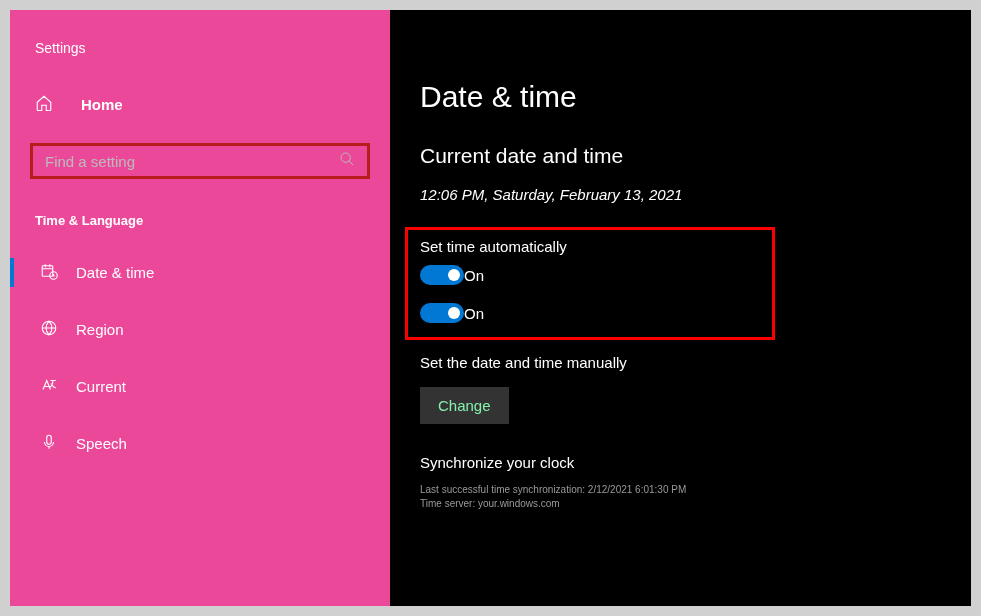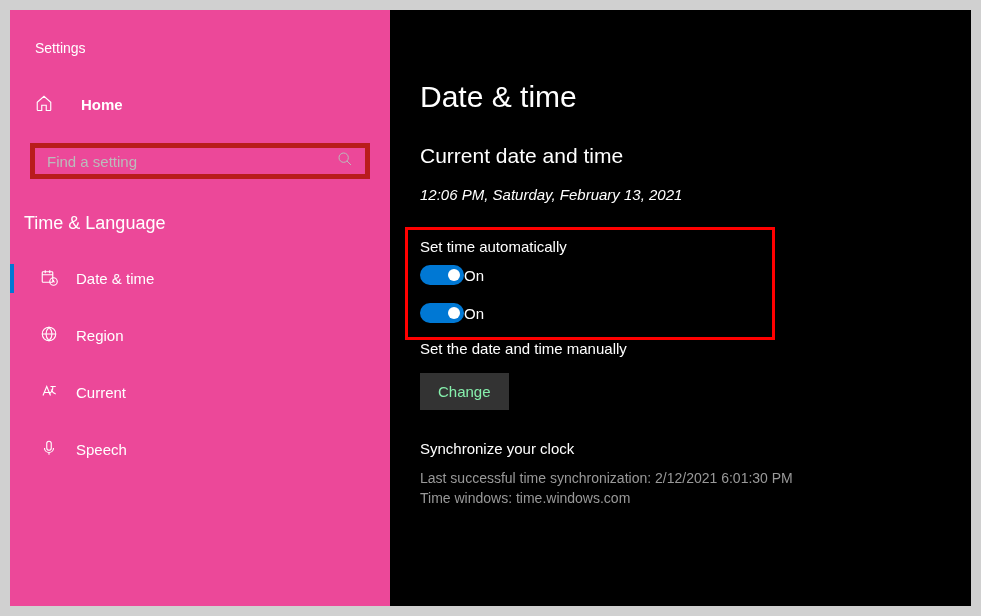--- a/index.html
+++ b/index.html
@@ -38,41 +38,41 @@
       align-items: center;
       gap: 28px;
       padding: 18px 25px;
       font-size: 15px;
       cursor: pointer;
       font-weight: bold;
     }
     .home-row svg { width: 18px; height: 18px; }
     .search-box {
       margin: 10px 20px 24px 20px;
-      border: 5px solid #b91c1c;
+      border: 3px solid #b91c1c;
       height: 36px;
       display: flex;
       align-items: center;
       padding: 0 12px;
       justify-content: space-between;
     }
     .search-box input {
       background: transparent;
       border: none;
       color: #fff;
       font-size: 15px;
       outline: none;
       width: 90%;
     }
     .search-box input::placeholder { color: #bbb; }
     .search-box svg { width: 16px; height: 16px; }
     .section-header {
-      font-size: 18px;
-      font-weight: 400;
-      padding: 10px 25px 20px 14px;
+      font-size: 13px;
+      font-weight: 700;
+      padding: 10px 25px 20px 25px;
     }
     .nav-item {
       display: flex;
       align-items: center;
       gap: 18px;
       padding: 14px 25px 14px 30px;
       font-size: 15px;
       cursor: pointer;
       margin-bottom: 8px;
       position: relative;
@@ -107,20 +107,21 @@
     }
     .datetime-val {
       font-size: 15px;
       margin-bottom: 24px;
       font-style: italic;
     }
     .highlight-box {
       border: 3px solid #ff0000;
       padding: 8px 12px 14px 12px;
       margin-left: -15px;
+      margin-bottom: 14px;
       width: 370px;
     }
     .setting-label {
       font-size: 15px;
       margin-bottom: 10px;
     }
     .toggle-row {
       display: flex;
       align-items: center;
       margin-bottom: 18px;
@@ -153,21 +154,21 @@
       font-size: 15px;
       cursor: not-allowed;
       margin-top: 6px;
       margin-bottom: 30px;
     }
     .sync-title {
       font-size: 15px;
       margin-bottom: 12px;
     }
     .sync-info {
-      font-size: 14px;
+      font-size: 10px;
       color: #999;
       line-height: 1.4;
     }
   </style>
 </head>
 <body>
 
 <div class="window">
 
   <div class="sidebar">
@@ -253,17 +254,17 @@
         <span class="toggle-label">On</span>
       </div>
     </div>
 
     <div class="setting-label">Set the date and time manually</div>
     <button class="change-btn">Change</button>
 
     <div class="sync-title">Synchronize your clock</div>
     <div class="sync-info">
       <div>Last successful time synchronization: 2/12/2021 6:01:30 PM</div>
-      <div>Time windows: time.windows.com</div>
+      <div>Time server: your.windows.com</div>
     </div>
   </div>
 
 </div>
 
 </body></html>

